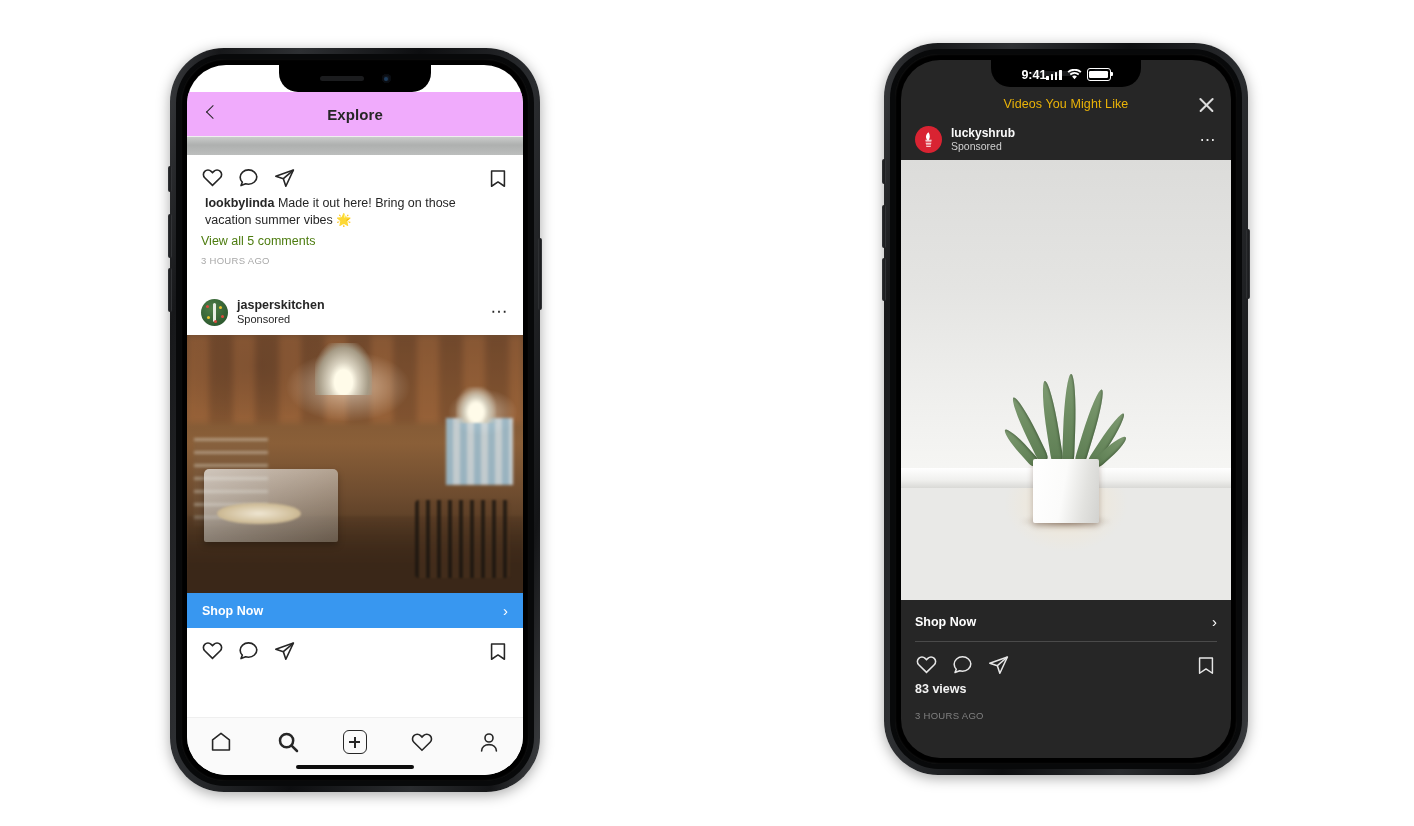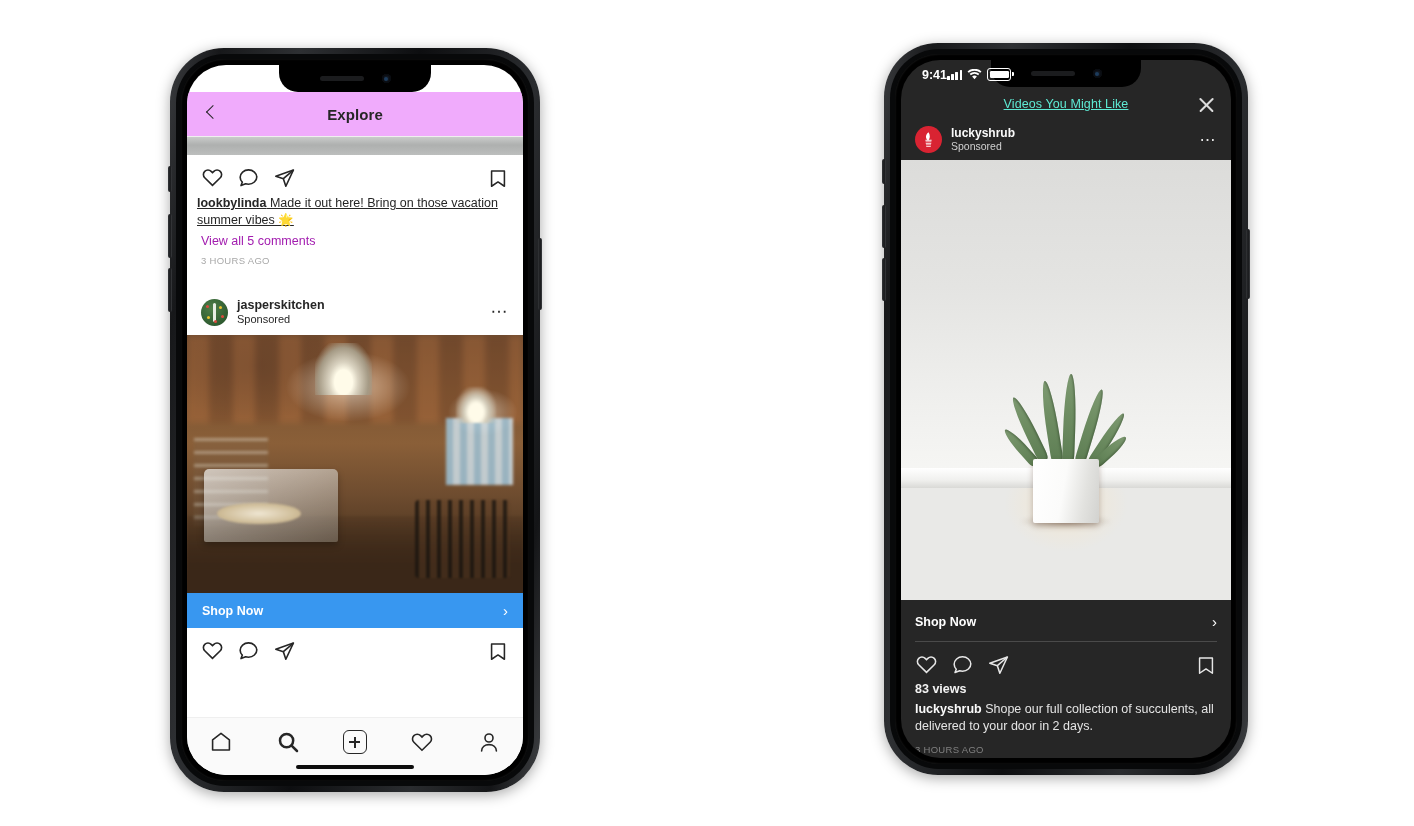--- a/index.html
+++ b/index.html
@@ -65,23 +65,23 @@
     transform:rotate(45deg);
   }
   #p1-nav .title{
     position:absolute;left:0;right:0;text-align:center;
     font-size:15px;font-weight:bold;color:#262626;letter-spacing:.1px;
     pointer-events:none;
   }
   .img-sliver{height:18px;background:linear-gradient(180deg,#c9cbca,#aeb0af 45%,#bcbebd);}
   .p1-actionrow{display:flex;align-items:center;padding:11px 14px 6px;}
   .p1-likes{font-size:12.5px;font-weight:bold;color:#262626;padding:0 14px 4px;}
-  .p1-caption{font-size:12.5px;color:#262626;line-height:1.32;padding:0 10px;text-decoration:underline;}
+  .p1-caption{font-size:12.5px;color:#262626;line-height:1.32;padding:0 18px;}
   .p1-caption b{font-weight:bold;}
-  .p1-comments{font-size:12.5px;color:#a21caf;padding:6px 14px 0;}
+  .p1-comments{font-size:12.5px;color:#4d7c0f;padding:6px 14px 0;}
   .p1-time{font-size:9.5px;color:#a8a8a8;letter-spacing:.3px;padding:7px 14px 0;}
 
   .ad-header{display:flex;align-items:center;padding:9px 14px;gap:9px;background:#fff;}
   .avatar{width:27px;height:27px;border-radius:50%;flex:none;position:relative;overflow:hidden;}
   .av-jasper{background:radial-gradient(circle at 40% 35%,#4f7f49,#2f5c31 70%,#24482a);}
   .av-jasper .dot{position:absolute;width:3.4px;height:3.4px;border-radius:50%;}
   .av-jasper .stem{position:absolute;left:12px;top:4px;width:2.6px;height:19px;background:#e8efe4;border-radius:2px;}
   .ad-names{line-height:1.2;flex:1;min-width:0;}
   .ad-user{font-size:12.5px;font-weight:bold;color:#262626;}
   .ad-sub{font-size:11px;color:#262626;}
@@ -99,39 +99,39 @@
     border-top:1px solid #efefef;display:flex;align-items:center;
     justify-content:space-around;padding-bottom:9px;z-index:30;
   }
   .home-ind{position:absolute;bottom:6px;left:50%;transform:translateX(-50%);
     width:118px;height:4.5px;border-radius:3px;background:#0d0d0d;z-index:31;}
 
   
   #phone2{left:884px;top:43px;width:364px;height:732px;}
   #phone2 .screen{background:#262626;}
   #p2-status{
-    height:27px;display:flex;align-items:center;justify-content:flex-start;
+    height:27px;display:flex;align-items:center;justify-content:center;
     padding:0 21px;color:#fff;font-size:12.5px;font-weight:bold;
     position:absolute;top:0;left:0;right:0;z-index:45;
   }
   #p2-status .t{margin-top:2px;}
   #p2-status .icons{display:flex;align-items:center;gap:5px;margin-top:2px;}
   .bars{display:flex;align-items:flex-end;gap:1.6px;height:10px;}
   .bars i{width:2.6px;background:#fff;border-radius:.6px;display:block;}
   .batt{width:22px;height:10.5px;border:1.4px solid #fff;border-radius:3px;position:relative;}
   .batt:after{content:"";position:absolute;right:-3.4px;top:3px;width:2px;height:4px;background:#fff;border-radius:0 1px 1px 0;}
   .batt i{position:absolute;inset:1.4px;background:#fff;border-radius:1.2px;display:block;}
 
   #p2-nav{
     margin-top:27px;height:34px;display:flex;align-items:center;
     padding:0 14px;position:relative;
   }
   #p2-nav .title{
     position:absolute;left:0;right:0;text-align:center;
-    font-size:12.5px;color:#5eead4;letter-spacing:.1px;pointer-events:none;text-decoration:underline;
+    font-size:12.5px;color:#eab308;letter-spacing:.1px;pointer-events:none;
   }
   .close-x{margin-left:auto;width:21px;height:21px;position:relative;cursor:pointer;}
   .close-x:before,.close-x:after{
     content:"";position:absolute;left:1px;top:10px;width:19px;height:1.7px;
     background:#dcdcdc;border-radius:1px;
   }
   .close-x:before{transform:rotate(45deg);}
   .close-x:after{transform:rotate(-45deg);}
 
   .av-shrub{background:#d92332;display:flex;align-items:center;justify-content:center;}
@@ -451,19 +451,16 @@
           </svg>
       </div>
       <div class="right">
         <svg class="icn" width="22" height="22" viewBox="0 0 24 24" fill="none" stroke="#e6e6e6" stroke-width="1.6">
             <path d="M19 21 12 16.3 5 21V4.4h14Z" stroke-linejoin="round"></path>
           </svg>
       </div>
     </div>
 
     <div class="p2-views">83 views</div>
-    <div class="p2-caption">
-      <b>luckyshrub</b><span> Shope our full collection of succulents, all delivered to your door in 2 days.</span>
-    </div>
     <div class="p2-time">3 HOURS AGO</div>
 
   </div>
 </div>
 
 </body></html>

